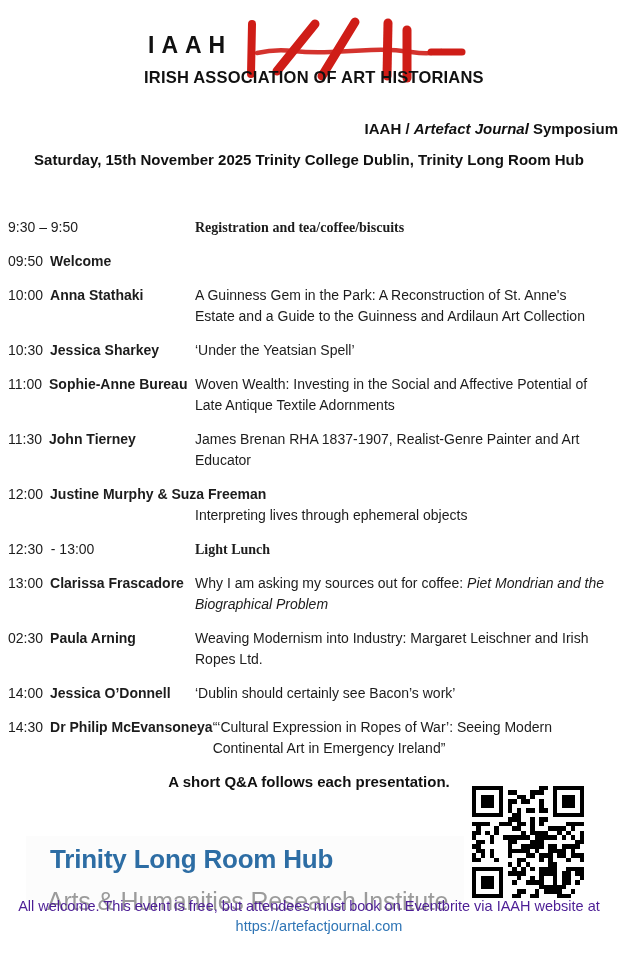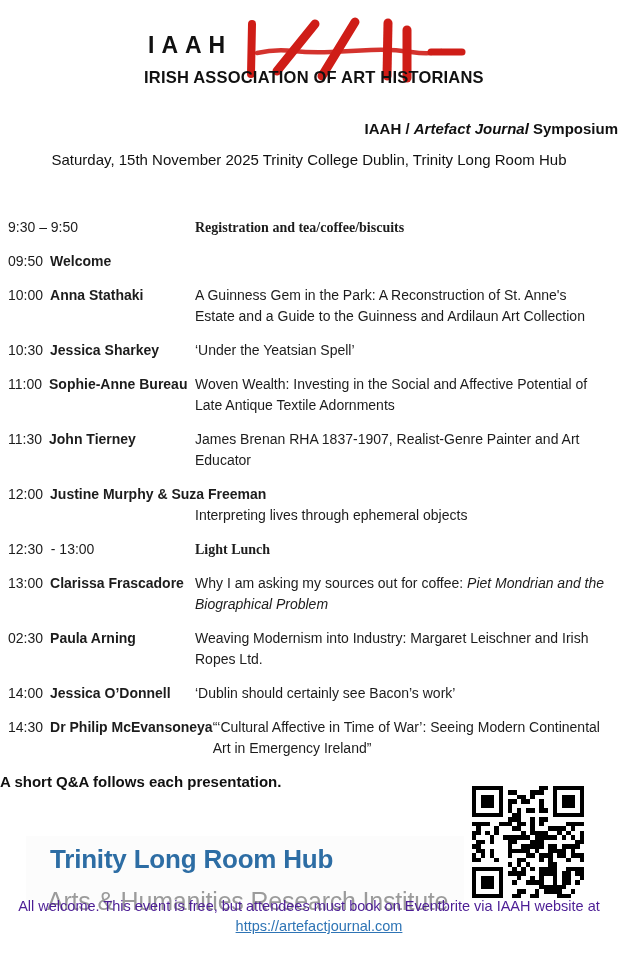--- a/index.html
+++ b/index.html
@@ -10,44 +10,44 @@
   .logo{position:relative;width:330px;height:92px;margin:8px auto 0;}
   .logo-iaah{position:absolute;left:4px;top:24px;font-weight:bold;font-size:23px;
              letter-spacing:7px;color:#111;}
   .logo-marks{position:absolute;left:95px;top:4px;width:235px;height:72px;}
   .logo-subtitle{position:absolute;left:0px;top:60px;font-weight:bold;font-size:16.5px;
                  letter-spacing:0.2px;white-space:nowrap;color:#111;}
 
   
   .sym-title{margin-top:20px;text-align:right;font-weight:bold;font-size:15px;color:#111;}
   .sym-title .it{font-style:italic;}
-  .date-line{margin-top:14px;text-align:center;font-weight:normal;font-size:15px;color:#111;}
+  .date-line{margin-top:14px;text-align:center;font-weight:bold;font-size:15px;color:#111;}
 
   
   .schedule{margin:49px 8px 0 8px;}
   .row{display:grid;grid-template-columns:minmax(187px,auto) 1fr;line-height:21px;margin-top:13px;}
   .row:first-child{margin-top:8px;}
   .row .left{white-space:pre;}
   .row .time{margin-right:7px;}
   .row .speaker{font-weight:bold;}
   .row .title .bold{font-weight:bold;font-family:Liberation Serif, serif;}
   .row .title em{font-style:italic;}
   .row.fullline{display:block;}
   .row.fullline .title{display:block;margin-left:187px;}
 
-  .qa-note{margin-top:14px;font-weight:bold;font-size:15px;color:#111;}
+  .qa-note{margin-top:14px;text-align:center;font-weight:bold;font-size:15px;color:#111;}
 
   
   .qr{position:absolute;left:472px;top:786px;width:112px;height:112px;}
   .tlrh{position:absolute;left:26px;top:836px;width:438px;height:66px;background:#fcfcfc;}
   .tlrh-title{margin:8px 0 0 24px;font-weight:bold;font-size:26px;letter-spacing:-0.2px;}
   .tlrh-sub{margin:12px 0 0 21px;font-size:25px;letter-spacing:-0.2px;}
   .footer-line1{position:absolute;left:0;top:898px;width:618px;text-align:center;font-size:14.5px;color:#4c1d95;}
   .footer-line2{position:absolute;left:0;top:918px;width:618px;text-align:center;font-size:14.5px;}
-  .footer-line2 a{text-decoration:underline;cursor:pointer;margin-left:20px;}
+  .footer-line2 a{cursor:pointer;margin-left:20px;}
 </style>
 </head>
 <body>
 
 <div class="page">
 
   <div class="logo">
     <div class="logo-iaah">IAAH</div>
     <svg class="logo-marks" viewBox="0 0 235 72" xmlns="http://www.w3.org/2000/svg">
       <g stroke="#cf1d17" fill="none" stroke-linecap="round">
@@ -104,21 +104,21 @@
       <div class="row">
         <span class="left"><span class="time">02:30</span><span class="speaker">Paula Arning</span></span>
         <span class="title"><span>Weaving Modernism into Industry: Margaret Leischner and Irish Ropes Ltd.</span></span>
       </div>
       <div class="row">
         <span class="left"><span class="time">14:00</span><span class="speaker">Jessica O’Donnell</span></span>
         <span class="title"><span>‘Dublin should certainly see Bacon’s work’</span></span>
       </div>
       <div class="row">
         <span class="left"><span class="time">14:30</span><span class="speaker">Dr Philip McEvansoneya</span></span>
-        <span class="title"><span>“‘Cultural Affective in Time of War’: Seeing Modern Continental Art in Emergency Ireland”</span></span>
+        <span class="title"><span>“‘Cultural Expression in Ropes of War’: Seeing Modern Continental Art in Emergency Ireland”</span></span>
       </div>
     </div>
 
   <div class="qa-note">A short Q&amp;A follows each presentation.</div>
 
   <svg class="qr" id="qr" viewBox="0 0 25 25" shape-rendering="crispEdges" xmlns="http://www.w3.org/2000/svg">
       <rect x="0" y="0" width="25" height="25" fill="#fff"></rect>
       <rect x="15" y="0" width="1" height="1" fill="#000"></rect>
       <rect x="16" y="0" width="1" height="1" fill="#000"></rect>
       <rect x="8" y="1" width="1" height="1" fill="#000"></rect>

